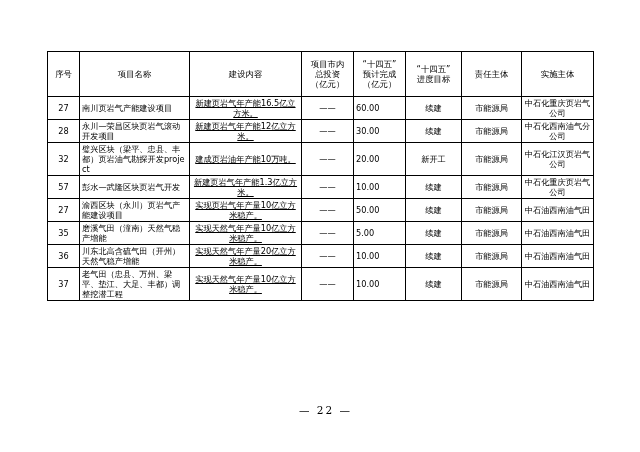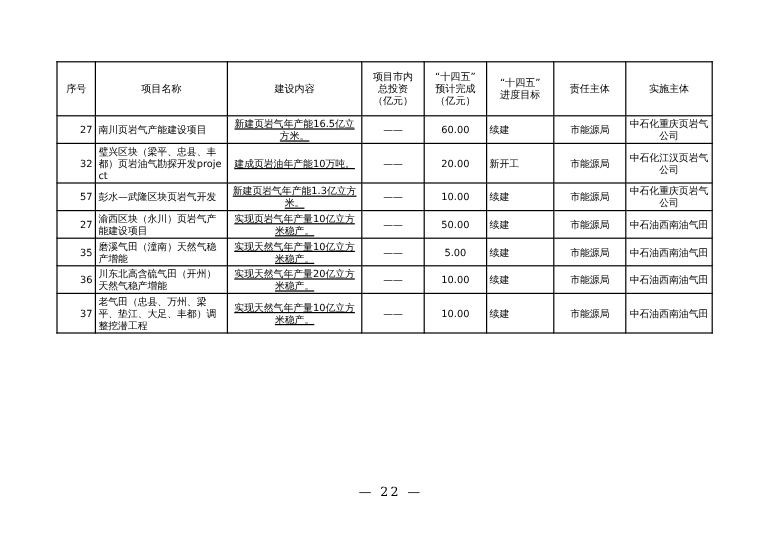--- a/index.html
+++ b/index.html
@@ -49,26 +49,26 @@
   }
   .col-no      { width: 32px; }
   .col-name    { width: 110px; }
   .col-content { width: 112px; }
   .col-invest  { width: 52px; }
   .col-plan    { width: 52px; }
   .col-prog    { width: 56px; }
   .col-resp    { width: 60px; }
   .col-impl    { width: 72px; }
 
-  td.c-no      { text-align: right; }
+  td.c-no      { text-align: center; }
   td.c-name    { text-align: left; padding-left: 3px; }
   td.c-content { text-align: center; padding-left: 3px; text-decoration: underline; }
   td.c-invest  { text-align: center; }
-  td.c-plan    { text-align: center; }
-  td.c-prog    { text-align: left; }
+  td.c-plan    { }
+  td.c-prog    { text-align: center; }
   td.c-resp    { text-align: center; }
   td.c-impl    { text-align: center; }
   .page-number {
     position: absolute;
     left: 0;
     right: 0;
     top: 404px;
     text-align: center;
     font-size: 10.5px;
     font-family: "DejaVu Serif", "Liberation Serif", serif;
@@ -122,20 +122,30 @@
             <td class="c-no">27</td>
             <td class="c-name">南川页岩气产能建设项目</td>
             <td class="c-content">新建页岩气年产能16.5亿立方米。</td>
             <td class="c-invest">——</td>
             <td class="c-plan">60.00</td>
             <td class="c-prog">续建</td>
             <td class="c-resp">市能源局</td>
             <td class="c-impl">中石化重庆页岩气公司</td>
           </tr>
           <tr>
+            <td class="c-no">28</td>
+            <td class="c-name">永川—荣昌区块页岩气滚动开发项目</td>
+            <td class="c-content">新建页岩气年产能12亿立方米。</td>
+            <td class="c-invest">——</td>
+            <td class="c-plan">30.00</td>
+            <td class="c-prog">续建</td>
+            <td class="c-resp">市能源局</td>
+            <td class="c-impl">中石化西南油气分公司</td>
+          </tr>
+          <tr>
             <td class="c-no">32</td>
             <td class="c-name">璧兴区块（梁平、忠县、丰都）页岩油气勘探开发project</td>
             <td class="c-content">建成页岩油年产能10万吨。</td>
             <td class="c-invest">——</td>
             <td class="c-plan">20.00</td>
             <td class="c-prog">新开工</td>
             <td class="c-resp">市能源局</td>
             <td class="c-impl">中石化江汉页岩气公司</td>
           </tr>
           <tr>

